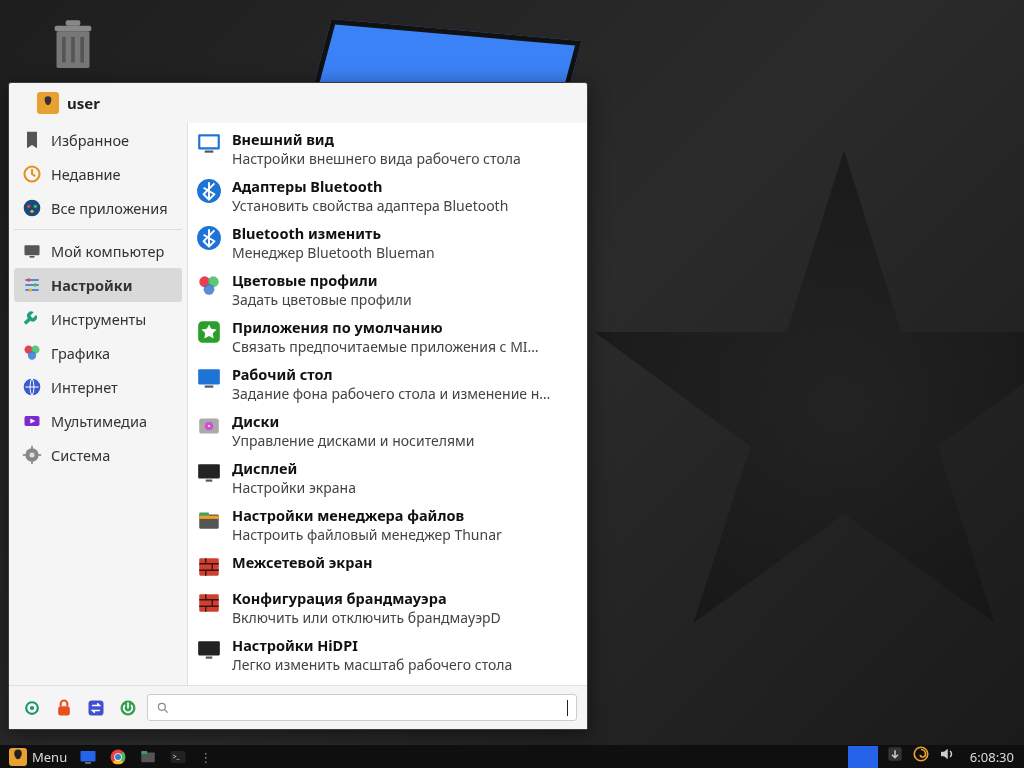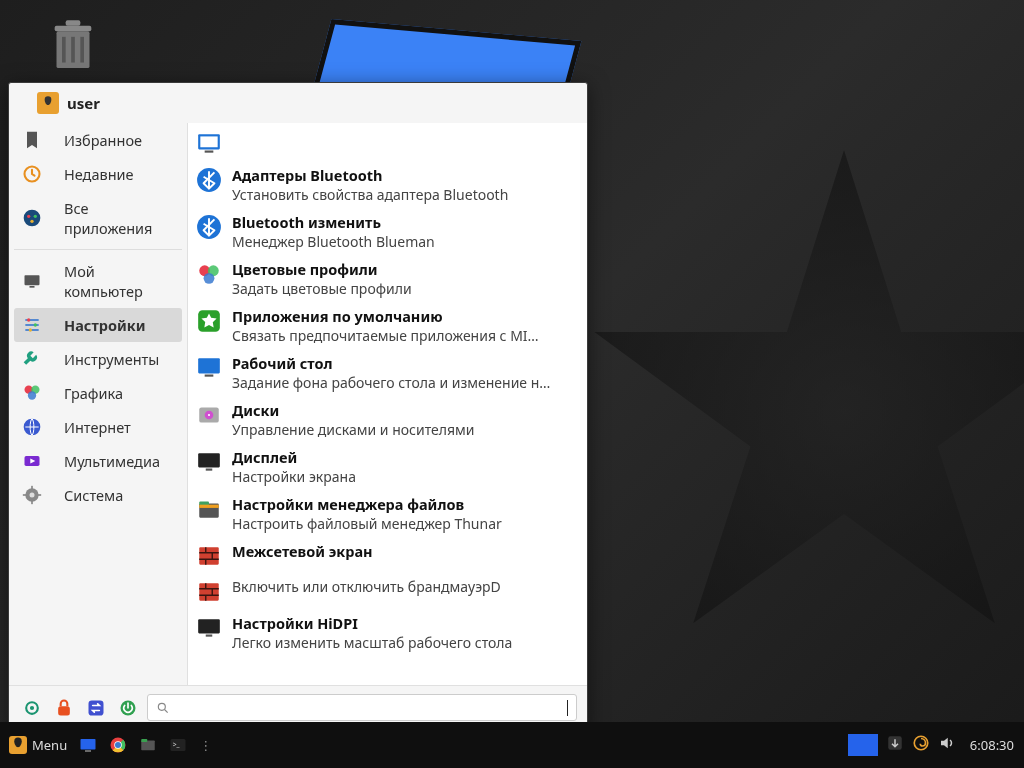--- a/index.html
+++ b/index.html
@@ -35,41 +35,41 @@
   box-shadow: 0 4px 20px rgba(0,0,0,.5);
 }
 .menu-header { display:flex; align-items:center; gap:8px; padding: 9px 28px; }
 .menu-header .avatar { width: 22px; height: 22px; background: #e8a030; border-radius: 3px; display:flex; align-items:center; justify-content:center; }
 .menu-header .username { font-weight: 700; font-size: 15px; color:#222; }
 
 .menu-body { flex:1; display:flex; overflow:hidden; }
 .sidebar { width: 178px; background:#f5f5f5; padding: 0 5px 4px 5px; display:flex; flex-direction:column; gap:0; }
 .sidebar-group { border-top: 1px solid #ddd; margin-top:4px; padding-top:4px; }
 .sidebar-group:first-child { border-top:none; margin-top:0; padding-top:0; }
-.sidebar-item { display:flex; align-items:center; gap:22px; padding: 7px 8px; border-radius: 3px; font-size: 14.5px; color:#333; cursor:pointer; }
+.sidebar-item { display:flex; align-items:center; gap:9px; padding: 7px 8px; border-radius: 3px; font-size: 14.5px; color:#333; cursor:pointer; }
 .sidebar-item.active { background:#d9d9d9; font-weight:700; }
 .sidebar-item .sicon { width:20px; height:20px; display:flex; align-items:center; justify-content:center; flex-shrink:0; }
 
 .content { flex:1; background:#fff; border-left:1px solid #e0e0e0; overflow-y:auto; padding:2px 0; }
 .app-item { display:flex; gap:10px; padding:4px 10px 4px 8px; cursor:pointer; }
 .app-item .aicon { width:26px; height:26px; flex-shrink:0; margin-top:2px; display:flex; align-items:center; justify-content:center; border-radius:3px; }
 .app-item .atext { flex:1; min-width:0; }
 .app-item .atitle { font-weight:700; font-size:14.5px; color:#111; white-space:nowrap; overflow:hidden; text-overflow:ellipsis; }
 .app-item .adesc { font-size:14px; color:#444; white-space:nowrap; overflow:hidden; text-overflow:ellipsis; }
 
 .menu-footer { display:flex; align-items:center; gap:6px; padding:8px 10px; border-top:1px solid #e0e0e0; background:#f5f5f5; }
 .footer-btn { width:26px; height:26px; display:flex; align-items:center; justify-content:center; cursor:pointer; border-radius:3px; }
 .search-box { flex:1; display:flex; align-items:center; background:#fff; border:1px solid #ccc; border-radius:3px; padding:3px 8px; gap:6px; }
 .search-box svg { width:14px; height:14px; fill:#888; }
 .search-box input { flex:1; border:none; outline:none; font-size:14px; background:transparent; }
 .search-box .cursor { width:1px; height:16px; background:#222; animation: blink 1s step-end infinite; }
 @keyframes blink { 50% { opacity:0; } }
 
 
-.taskbar { position:absolute; left:0; right:0; bottom:0; height:46px; background:#0f0f0f; display:flex; align-items:center; padding:0 4px; gap:2px; }
+.taskbar { position:absolute; left:0; right:0; bottom:0; height:23px; background:#0f0f0f; display:flex; align-items:center; padding:0 4px; gap:2px; }
 .taskbar .tbtn { height:24px; padding:0 5px; display:flex; align-items:center; gap:5px; cursor:pointer; color:#ddd; font-size:13px; }
 .taskbar .tbtn.menu-btn { }
 .taskbar .tbtn svg, .taskbar .tbtn .ticon { width:18px; height:18px; }
 .taskbar .spacer { flex:1; }
 .taskbar .workspace { width:30px; height:22px; background:#2563eb; }
 .taskbar .tray { display:flex; align-items:center; gap:8px; padding:0 6px; }
 .taskbar .clock { color:#ddd; font-size:13px; padding:0 6px; }
 
 
 .ico { width:100%; height:100%; }
@@ -211,20 +211,24 @@
 
     <div class="content" id="app-list">
         <div class="app-item">
           <span class="aicon">
             <svg viewBox="0 0 24 24" width="26" height="26">
               <rect x="2" y="3" width="20" height="14" rx="1" fill="#1e73d6"></rect>
               <rect x="4" y="5" width="16" height="10" fill="#fff"></rect>
               <rect x="8" y="18" width="8" height="2" fill="#555"></rect>
             </svg>
           </span>
+          <span class="atext">
+            <div class="atitle">Внешний вид</div>
+            <div class="adesc">Настройки внешнего вида рабочего стола</div>
+          </span>
         </div>
         <div class="app-item">
           <span class="aicon">
             <svg viewBox="0 0 24 24" width="26" height="26">
               <circle cx="12" cy="12" r="11" fill="#1e73d6"></circle>
               <path d="M12 4v16l5-5-10-6m10-4l-10 10 5 5" stroke="#fff" stroke-width="1.8" fill="none" stroke-linejoin="round"></path>
             </svg>
           </span>
           <span class="atext">
             <div class="atitle">Адаптеры Bluetooth</div>
@@ -330,20 +334,21 @@
           </span>
         </div>
         <div class="app-item">
           <span class="aicon">
             <svg viewBox="0 0 24 24" width="26" height="26">
               <rect x="3" y="4" width="18" height="16" rx="1" fill="#d04030"></rect>
               <path d="M3 9h18M3 15h18M9 4v5M15 9v6M9 15v5" stroke="#3a1510" stroke-width="1.3"></path>
             </svg>
           </span>
           <span class="atext">
+            <div class="atitle">Конфигурация брандмауэра</div>
             <div class="adesc">Включить или отключить брандмауэрD</div>
           </span>
         </div>
         <div class="app-item">
           <span class="aicon">
             <svg viewBox="0 0 24 24" width="26" height="26">
               <rect x="2" y="4" width="20" height="13" rx="1" fill="#222"></rect>
               <rect x="9" y="18" width="6" height="2" fill="#555"></rect>
             </svg>
           </span>

